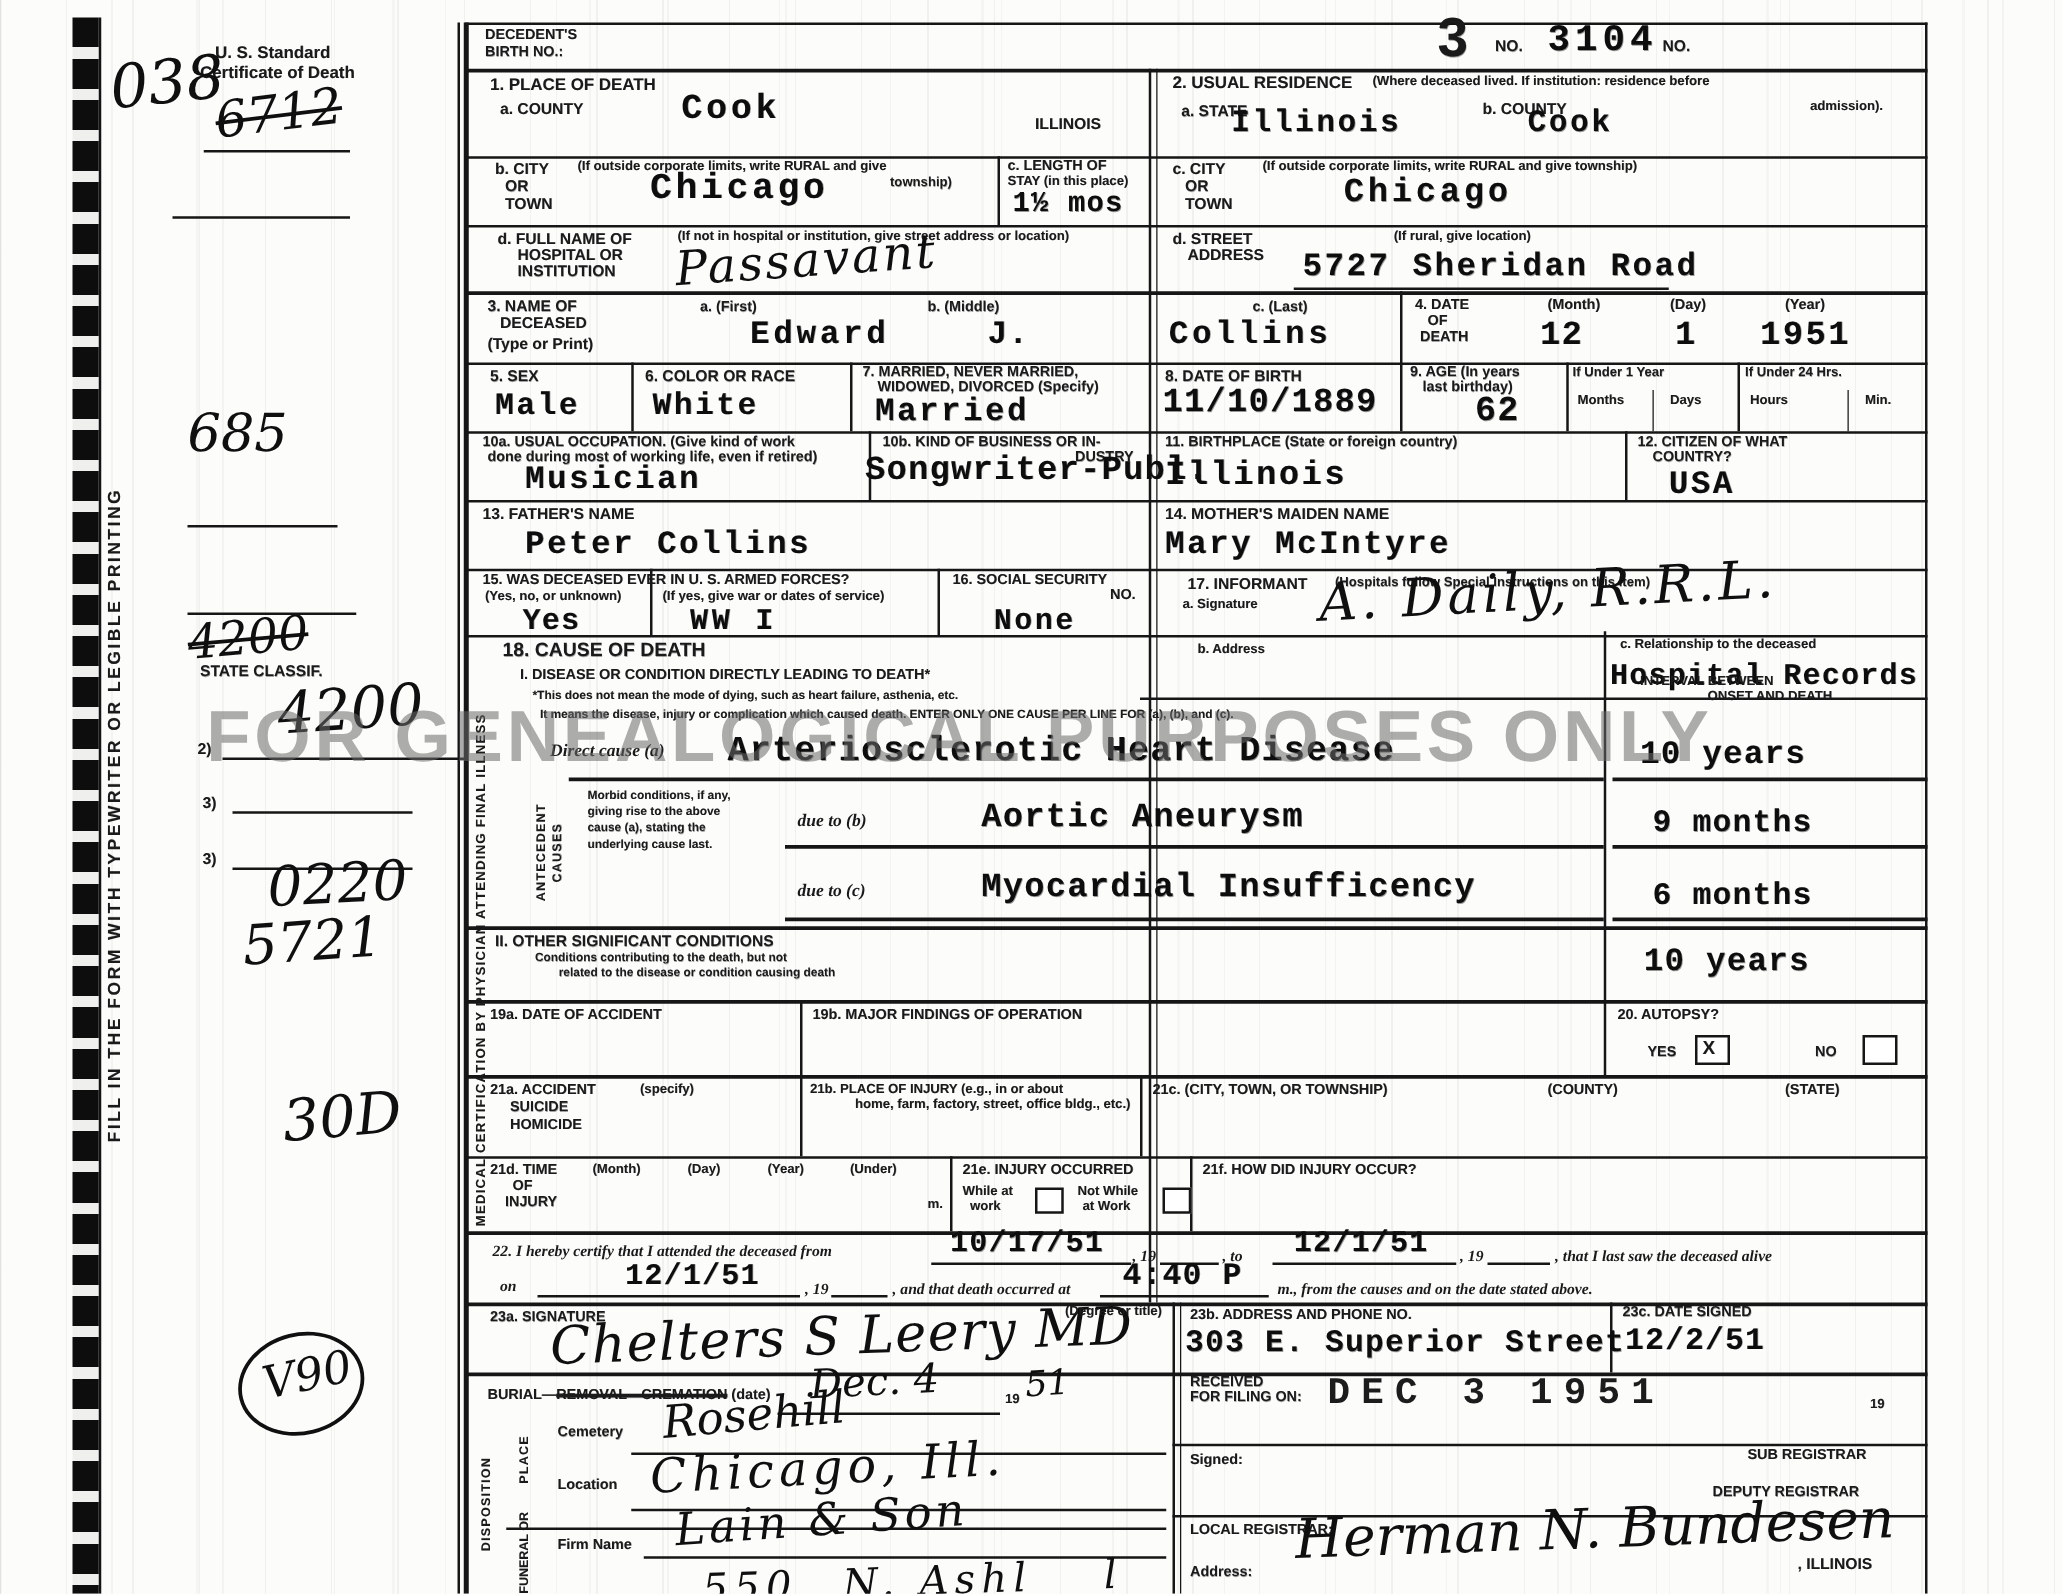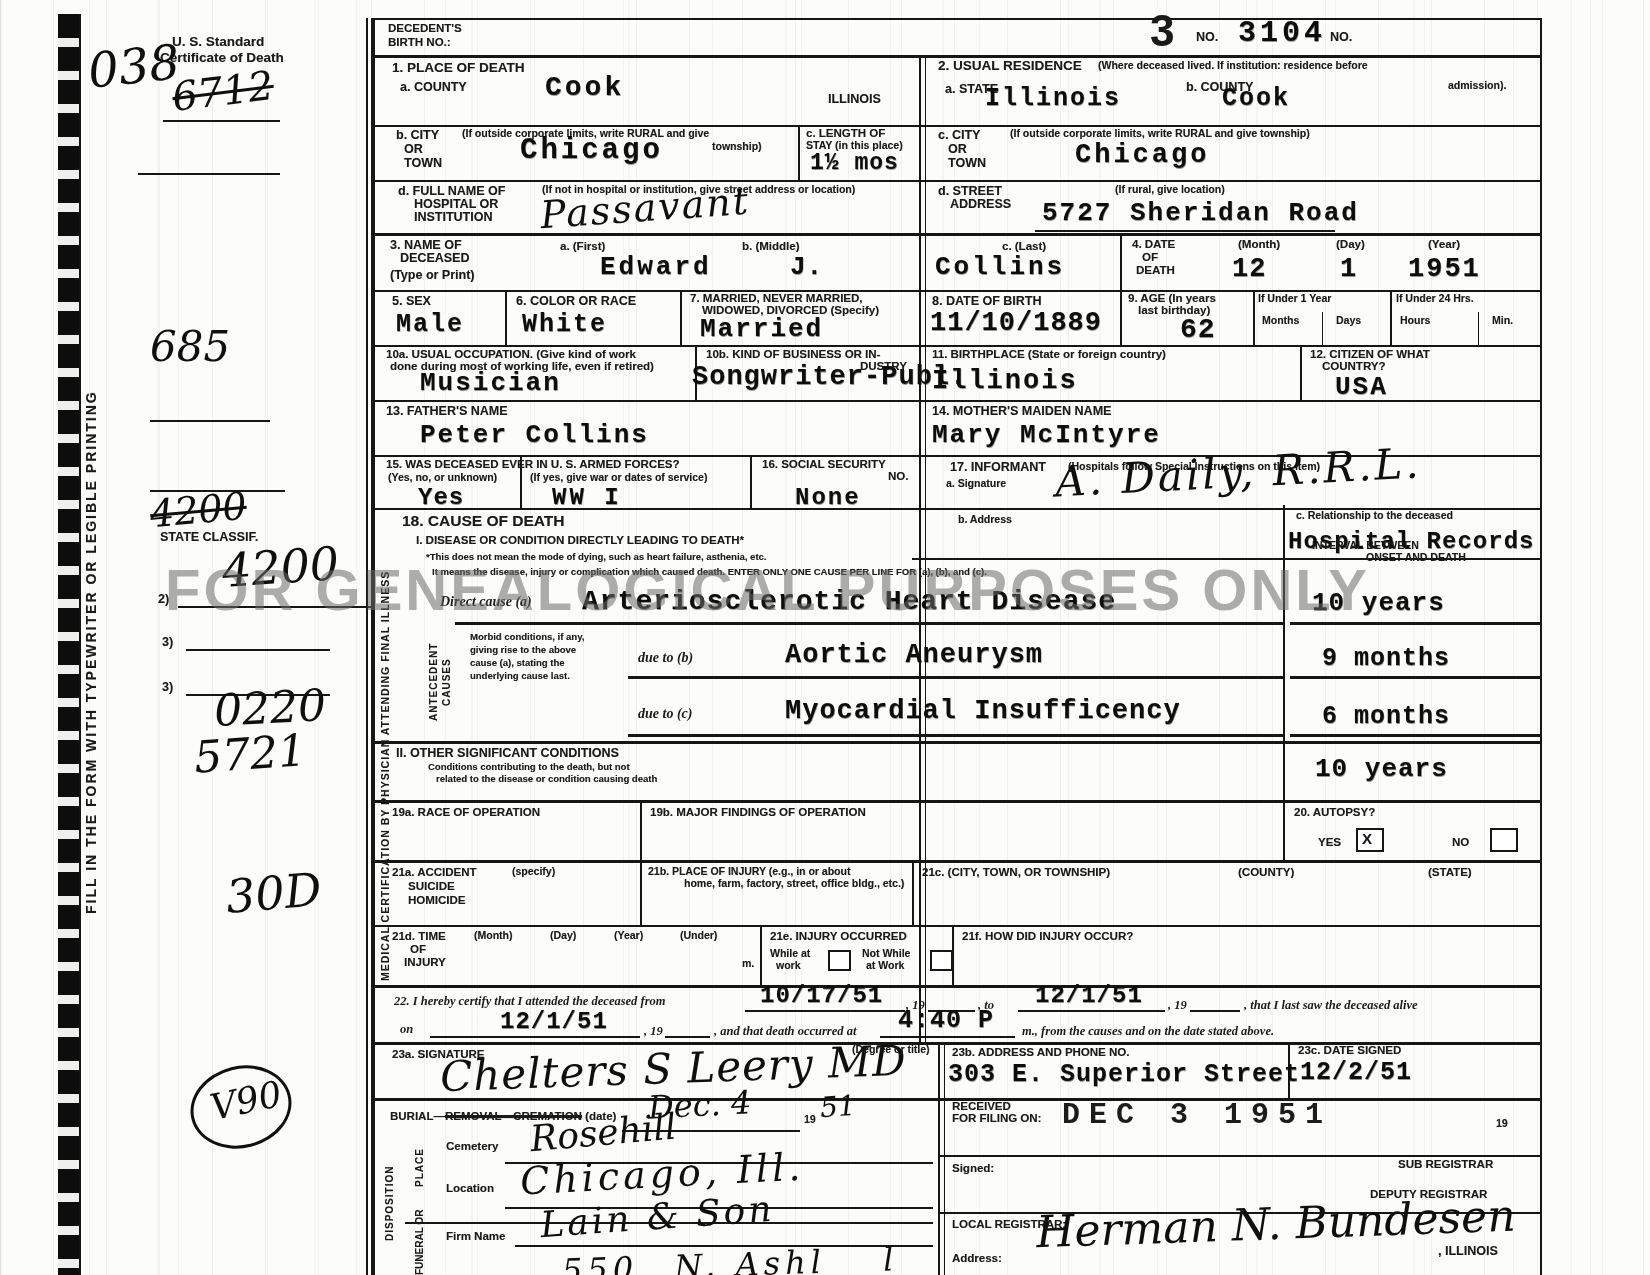--- a/index.html
+++ b/index.html
@@ -268,24 +268,24 @@
   <div class="l s9" style="left:470px;top:671px;">underlying cause last.</div>
   <div class="it" style="left:638px;top:650px;font-size:14px;">due to (b)</div>
   <div class="tw" style="left:785px;top:640px;font-size:27px;">Aortic Aneurysm</div>
   <div class="tw" style="left:1322px;top:644px;font-size:25px;">9 months</div>
   <div class="it" style="left:638px;top:706px;font-size:14px;">due to (c)</div>
   <div class="tw" style="left:785px;top:696px;font-size:27px;">Myocardial Insufficency</div>
   <div class="tw" style="left:1322px;top:702px;font-size:25px;">6 months</div>
 
   <div class="l s12" style="left:396px;top:746px;">II. OTHER SIGNIFICANT CONDITIONS</div>
   <div class="l s9" style="left:428px;top:762px;">Conditions contributing to the death, but not</div>
-  <div class="l s9" style="left:436px;top:774px;">related to the disease or condition causing death</div>
+  <div class="l s9" style="left:447px;top:774px;">related to the disease or condition causing death</div>
   <div class="tw" style="left:1315px;top:754px;font-size:26px;">10 years</div>
 
-  <div class="l s11" style="left:392px;top:806px;">19a. RACE OF OPERATION</div>
+  <div class="l s11" style="left:392px;top:806px;">19a. DATE OF ACCIDENT</div>
   <div class="l s11" style="left:650px;top:806px;">19b. MAJOR FINDINGS OF OPERATION</div>
   <div class="l s11" style="left:1294px;top:806px;">20. AUTOPSY?</div>
   <div class="l s11" style="left:1318px;top:836px;">YES</div>
   <div class="box" style="left:1356px;top:828px;width:24px;height:20px;">
     <span class="l" style="left:4px;top:1px;font-size:15px;">X</span>
   </div>
   <div class="l s11" style="left:1452px;top:836px;">NO</div>
   <div class="box" style="left:1490px;top:828px;width:24px;height:20px;"></div>
 
   <div class="l s11" style="left:392px;top:866px;">21a. ACCIDENT</div>

